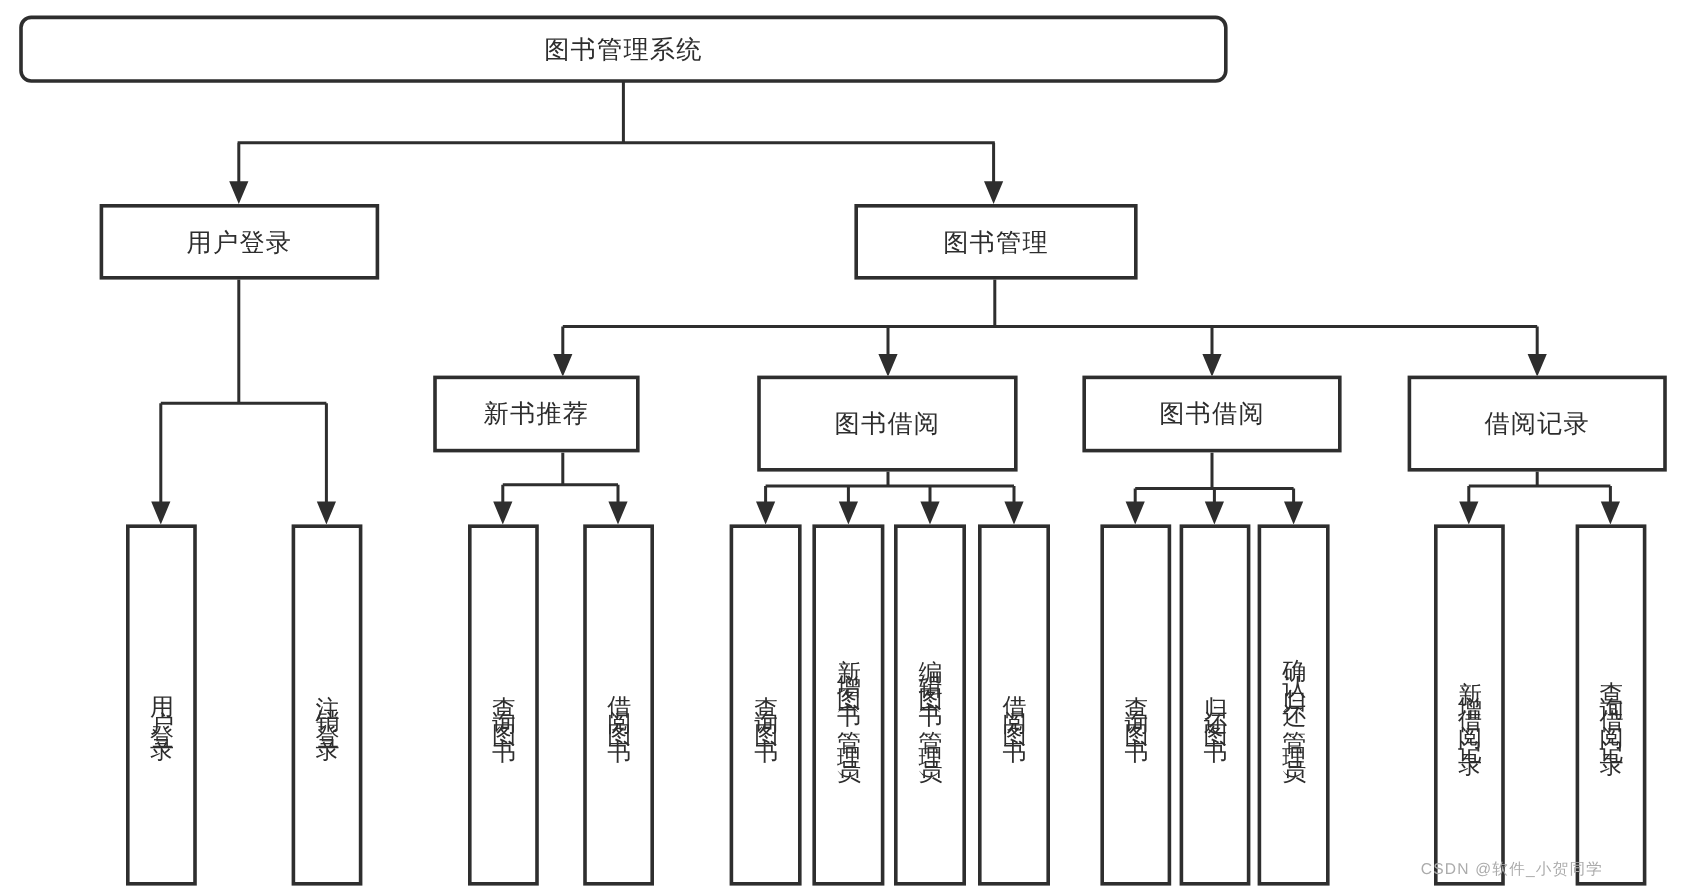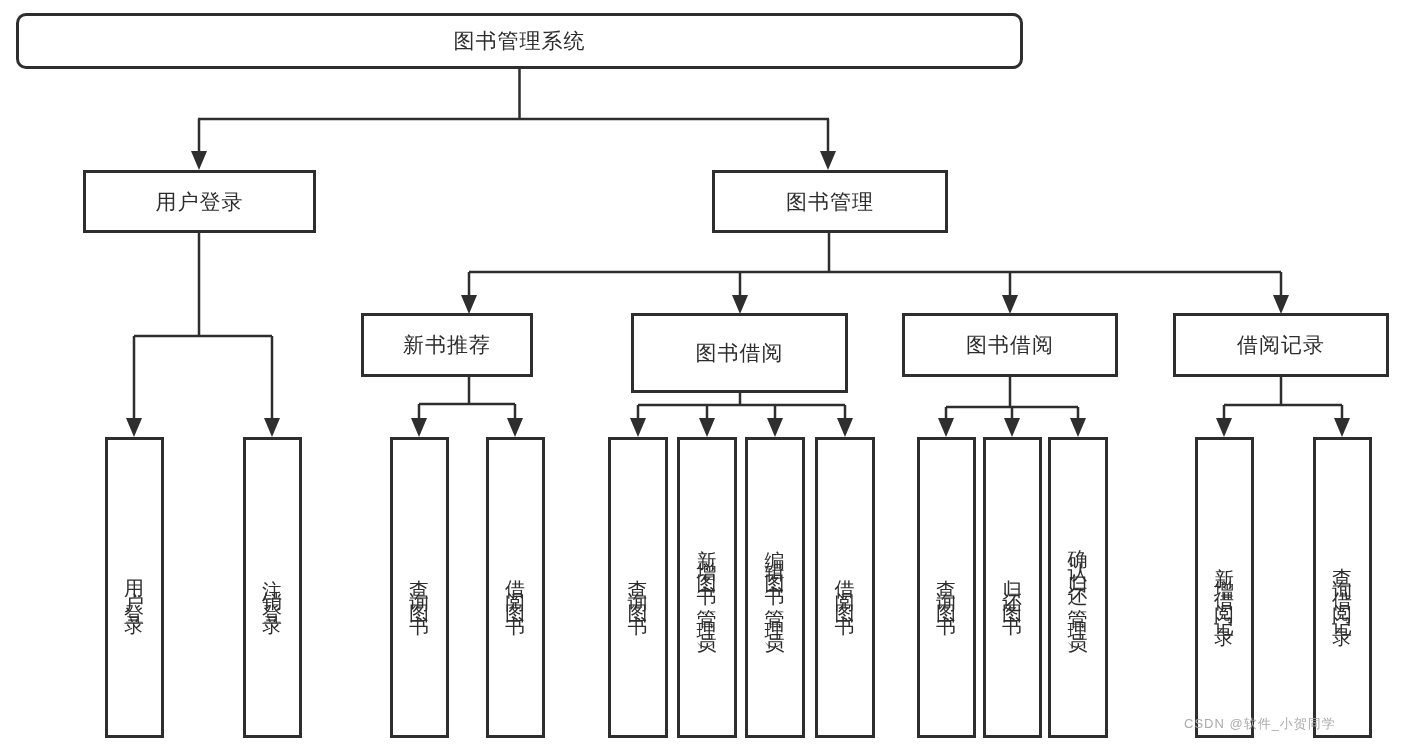--- a/index.html
+++ b/index.html
@@ -47,21 +47,21 @@
     line-height: 1;
     white-space: nowrap;
   }
   
   #n-root        { left:16px;   top:13px;  width:1007px; height:56px;border-radius:10px; }
   #n-user-login  { left:83px;   top:170px; width:233px;  height:63px; }
   #n-book-mgmt   { left:712px;  top:170px; width:236px;  height:63px; }
   #n-recommend   { left:361px;  top:313px; width:172px;  height:64px; }
   #n-borrowing   { left:631px;  top:313px; width:217px;  height:80px; }
   #n-current     { left:902px;  top:313px; width:216px;  height:64px; }
-  #n-records     { left:1173px; top:313px; width:216px;  height:64px; }
+  #n-records     { left:1173px; top:313px; width:216px;  height:80px; }
   
   .leaf { top:437px; height:301px; }
   #l-user-login      { left:105px;  width:59px; }
   #l-logout          { left:243px;  width:59px; }
   #l-query-books-1   { left:390px;  width:59px; }
   #l-borrow-books-1  { left:486px;  width:59px; }
   #l-query-books-2   { left:608px;  width:60px; }
   #l-add-book        { left:677px;  width:60px; }
   #l-edit-book       { left:745px;  width:60px; }
   #l-borrow-books-2  { left:815px;  width:60px; }

